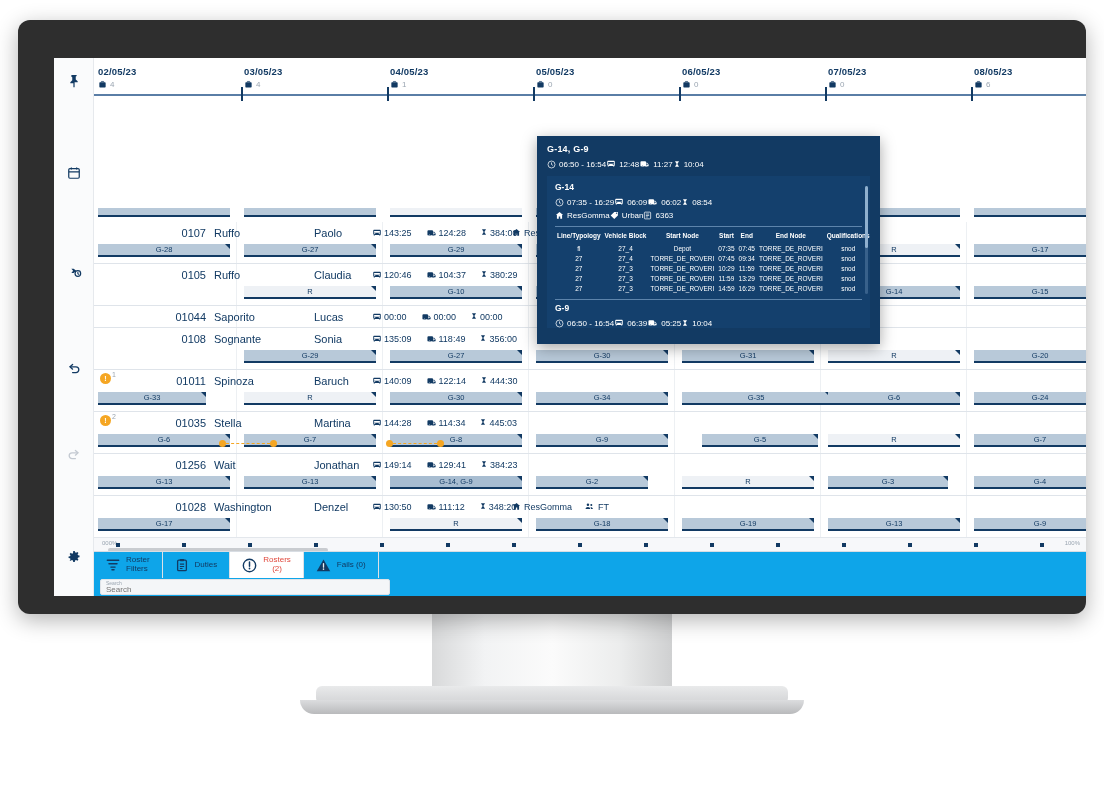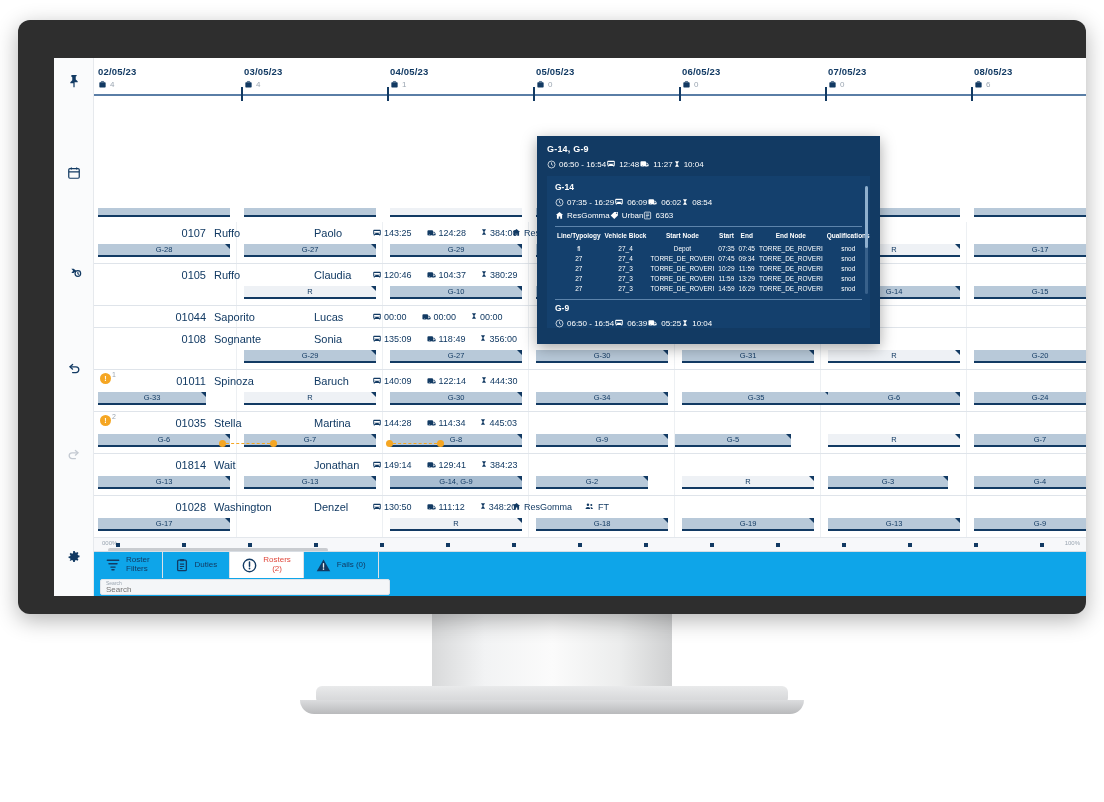--- a/index.html
+++ b/index.html
@@ -668,21 +668,21 @@
                     </div>
                     <div class="chip" style="left:150px;width:132px">
                       <span>G-7</span>
                     </div>
                     <div class="chip" style="left:296px;width:132px">
                       <span>G-8</span>
                     </div>
                     <div class="chip" style="left:442px;width:132px">
                       <span>G-9</span>
                     </div>
-                    <div class="chip" style="left:581px;width:116px">
+                    <div class="chip" style="left:608px;width:116px">
                       <span>G-5</span>
                     </div>
                     <div class="chip rest" style="left:734px;width:132px">
                       <span>R</span>
                     </div>
                     <div class="chip" style="left:880px;width:132px">
                       <span>G-7</span>
                     </div>
                     <div class="link-dots" style="left:125px;width:58px">
                       <span class="d"></span>
@@ -691,21 +691,21 @@
                     </div>
                     <div class="link-dots" style="left:292px;width:58px">
                       <span class="d"></span>
                       <span class="ln"></span>
                       <span class="d"></span>
                     </div>
                   </div>
                 </div>
                 <div class="prow">
                   <div class="prow-info">
-                    <span class="c-id">01814</span>
+                    <span class="c-id">01256</span>
                     <span class="c-sur">Wait</span>
                     <span class="c-first">Jonathan</span>
                     <span class="stats">
                       <span class="stat">
                         <span style="display:flex">
                           <svg width="10" height="10" viewBox="0 0 16 16" fill="currentColor">
                             <path d="M2 4.2c0-1 .7-1.6 1.7-1.6h8.6c1 0 1.7.6 1.7 1.6v5.6c0 .6-.3 1-.8 1.2V12h-1.8v-1H4.6v1H2.8v-1.6c-.5-.2-.8-.6-.8-1.2zM3.4 4.6v2.8h9.2V4.6zM4.4 9.8a.9.9 0 1 0 0-1.8.9.9 0 0 0 0 1.8zm7.2 0a.9.9 0 1 0 0-1.8.9.9 0 0 0 0 1.8z"></path>
                           </svg>
                         </span>
                         <span>149:14</span>

